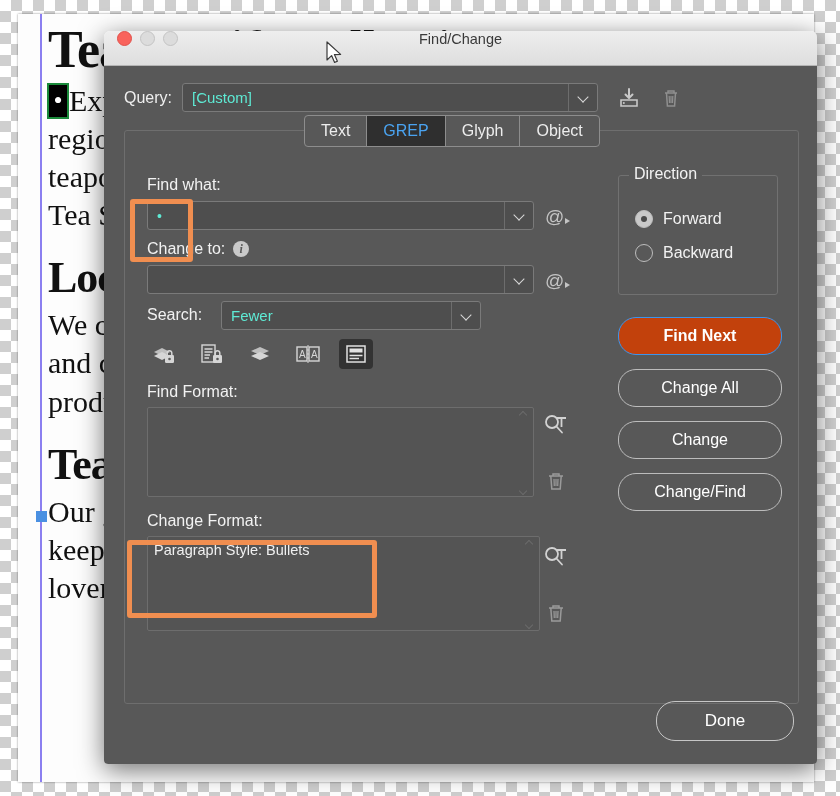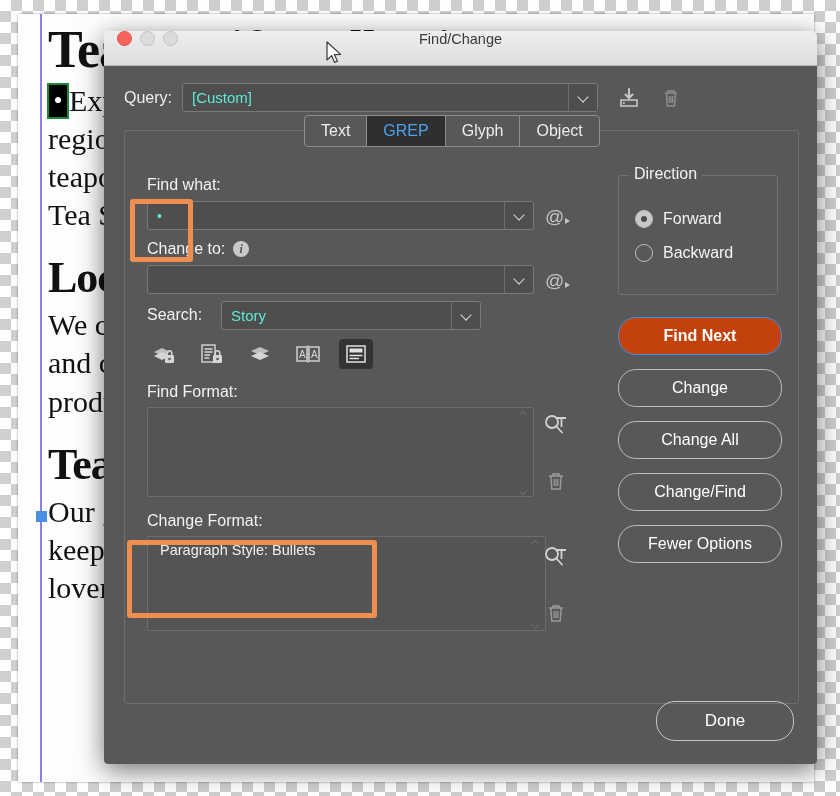--- a/index.html
+++ b/index.html
@@ -184,21 +184,21 @@
     border: 1px solid #6d6d6d; background: #545454; border-radius: 2px;
   }
   #ff-magnifier { position: absolute; left: 416px; top: 280px; }
   #ff-trash { position: absolute; left: 416px; top: 336px; }
 
   #change-format-label { position: absolute; left: 22px; top: 381px; }
   #change-format-box {
     position: absolute; left: 22px; top: 405px;
     width: 385px; height: 88px;
     border: 1px solid #6d6d6d; background: #545454; border-radius: 2px;
-    padding: 5px 0 0 12px;
+    padding: 5px 0 0 6px;
     font-size: 14.5px; color: #f0f0f0;
   }
   #cf-magnifier { position: absolute; left: 416px; top: 412px; }
   #cf-trash { position: absolute; left: 416px; top: 468px; }
 
   .scroll-arrows { position: absolute; right: 4px; top: 3px; bottom: 3px; width: 10px; }
   .sa { position: absolute; left: 0; width: 9px; height: 6px; }
   .sa.up { top: 0; }
   .sa.dn { bottom: 0; }
   .sa::after {
@@ -367,21 +367,21 @@
         </div>
         <div class="icon-btn" id="ct-at">
           <svg width="26" height="24" viewBox="0 0 26 24">
             <text x="0" y="18" font-family="Liberation Sans, sans-serif" font-size="19" fill="#c4c4c4">@</text>
             <path d="M20 13 L25 16 L20 19 Z" fill="#c4c4c4"></path>
           </svg>
         </div>
 
         <span class="lbl" id="search-label">Search:</span>
         <div class="combo" id="search-combo">
-          <span class="combo-val">Story</span>
+          <span class="combo-val">Fewer</span>
           <span class="combo-arrow">
               <span class="chev"></span>
             </span>
         </div>
 
         <div id="toggle-row">
           <div class="tgl">
             <svg width="24" height="22" viewBox="0 0 24 22">
               <path d="M2 9 L10 5 L18 9 L10 13 Z" fill="#bfbfbf"></path>
               <path d="M2 13 L10 9 L18 13 L10 17 Z" fill="#d6d6d6"></path>
@@ -476,24 +476,23 @@
             <span class="radio-lbl">Forward</span>
           </div>
           <div class="radio-row" id="radio-backward-row">
             <span class="radio"></span>
             <span class="radio-lbl">Backward</span>
           </div>
         </div>
 
         <div id="actions">
           <div class="btn primary">Find Next</div>
+          <div class="btn">Change All</div>
           <div class="btn">Change</div>
-          <div class="btn">Change All</div>
           <div class="btn">Change/Find</div>
-          <div class="btn">Fewer Options</div>
         </div>
 
       </div>
 
       <div id="done-btn">Done</div>
 
     </div>
   </div>
 
   <div class="hl" id="hl-find-what"></div>

